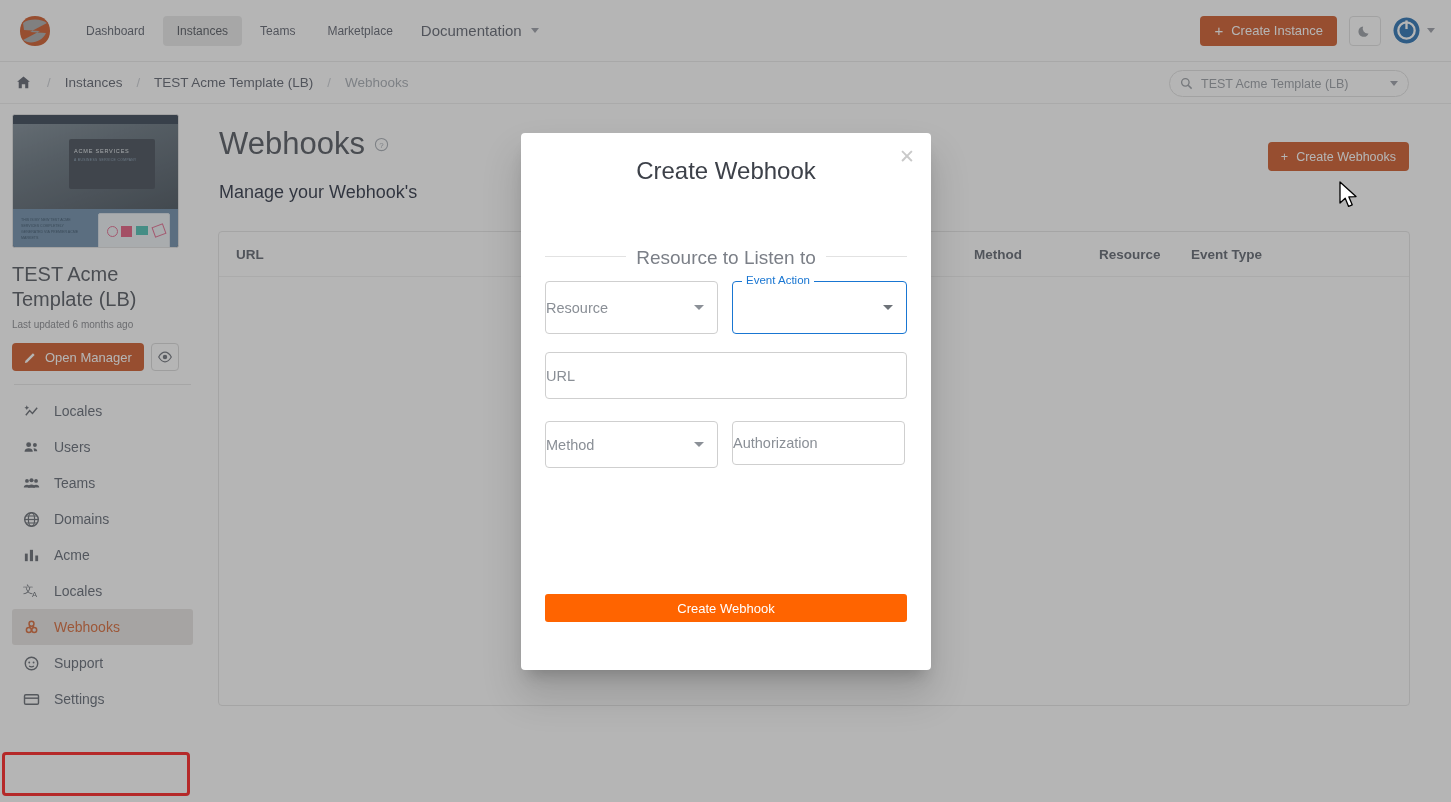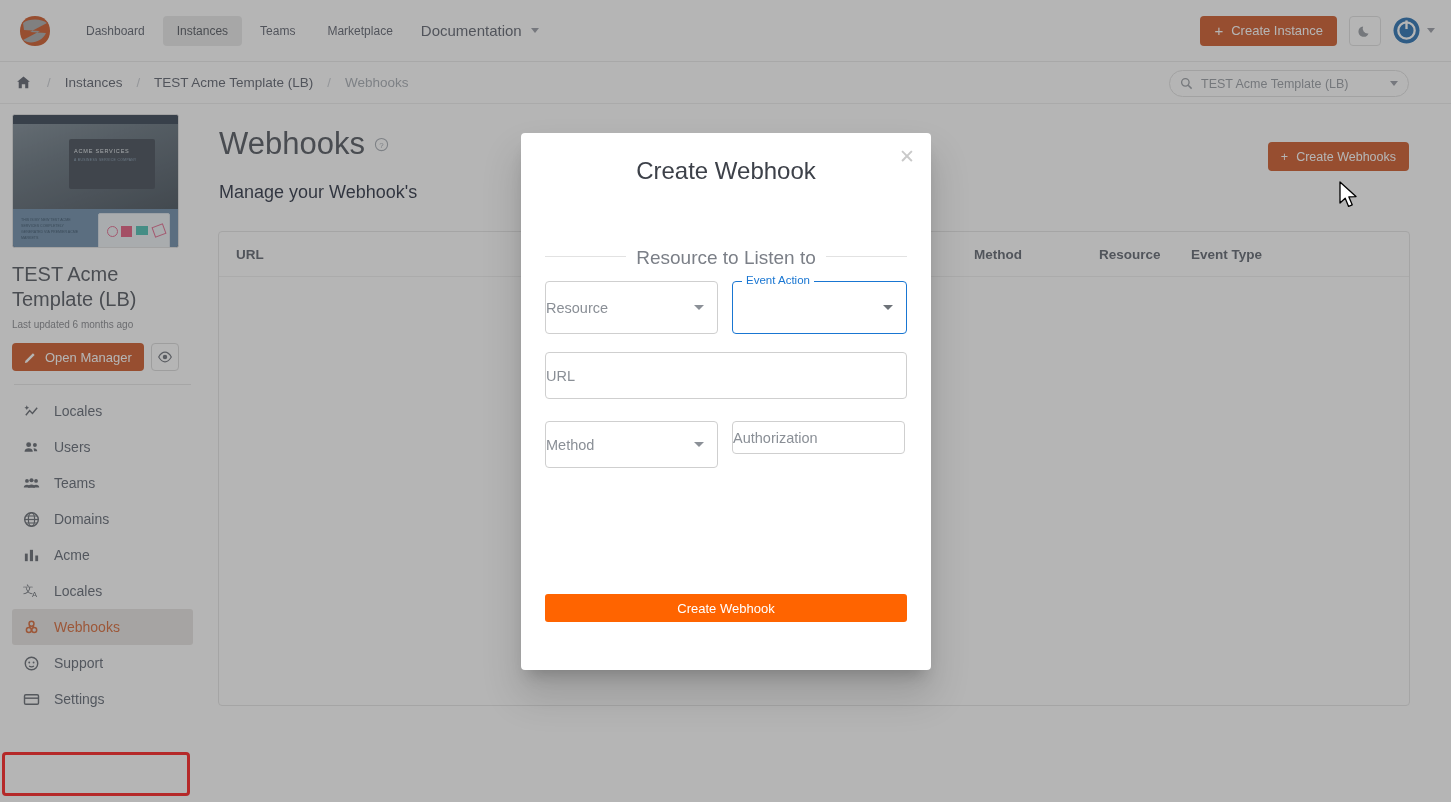--- a/index.html
+++ b/index.html
@@ -183,21 +183,21 @@
   }
   .f-resource { width: 173px; }
   .f-event { width: 175px; border-color: #1976d2; }
   .f-event .arrow { border-top-color: #6d7278; }
   .f-event .float-label {
     position: absolute; left: 9px; top: -8px; background: #fff; padding: 0 4px;
     font-size: 11.5px; color: #1976d2;
   }
   .f-url { width: 100%; height: 47px; margin-top: 18px; }
   .f-method { width: 173px; height: 47px; }
-  .f-auth { width: 173px; height: 33px; }
+  .f-auth { width: 173px; height: 44px; }
   .row-http2 { margin-top: 22px; }
   .row-listen { margin-top: 2px; }
 
   .btn-submit {
     position: absolute; left: 24px; bottom: 48px; width: 362px; height: 28px;
     background: #ff6400; color: #fff; border: none; border-radius: 3px;
     font-size: 13px; cursor: pointer; font-family: "Liberation Sans", sans-serif;
   }
 </style>
 </head>

